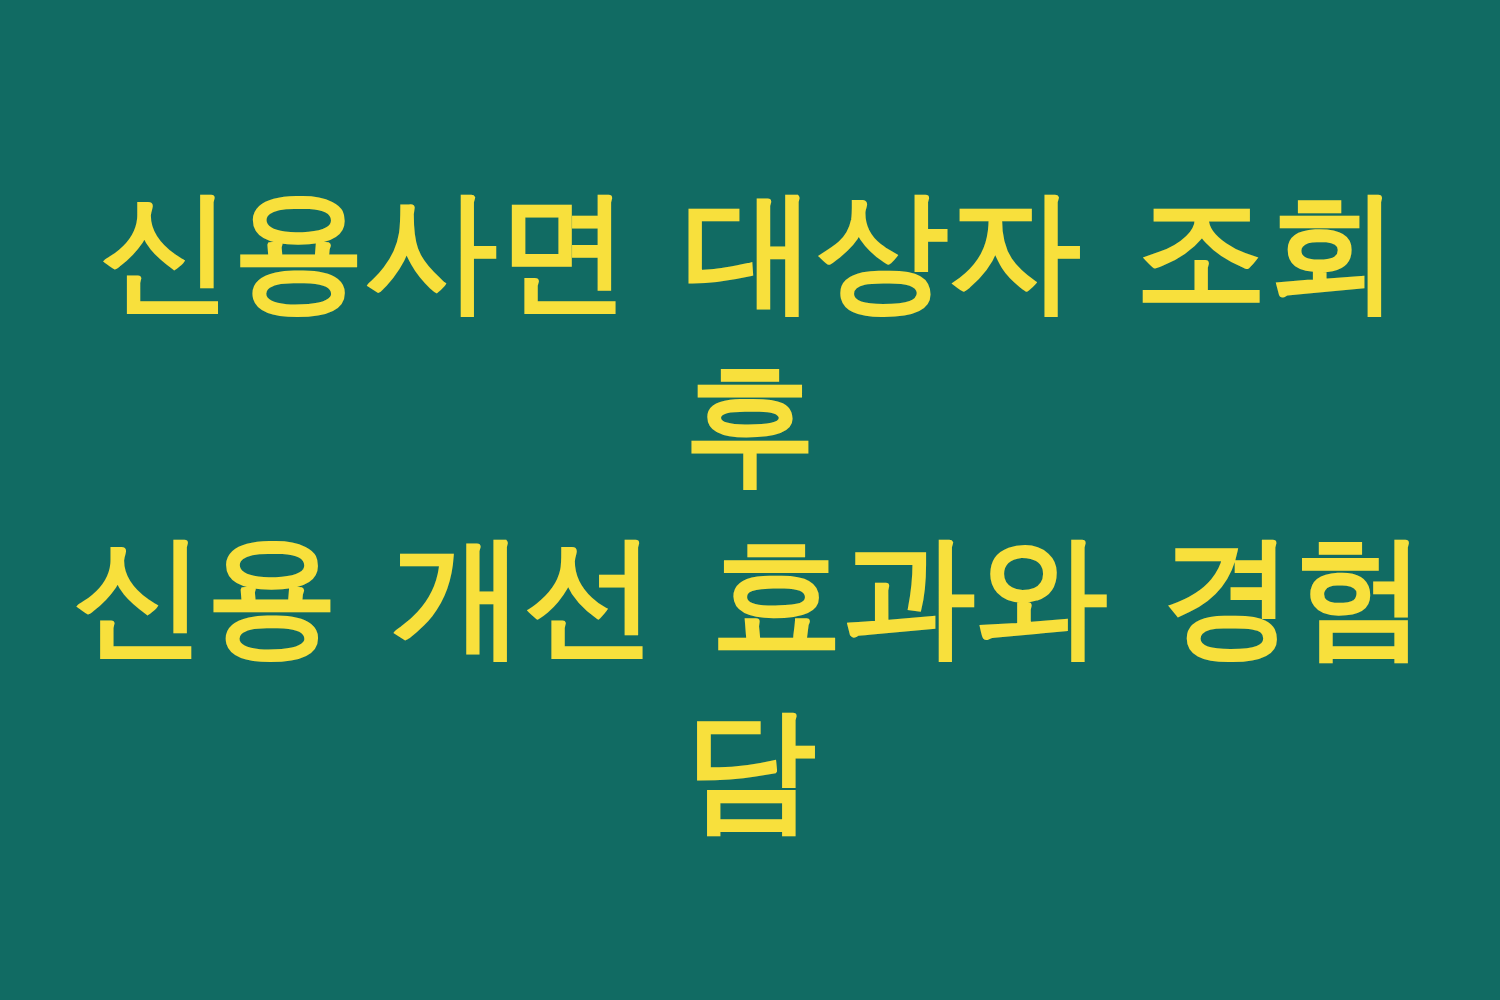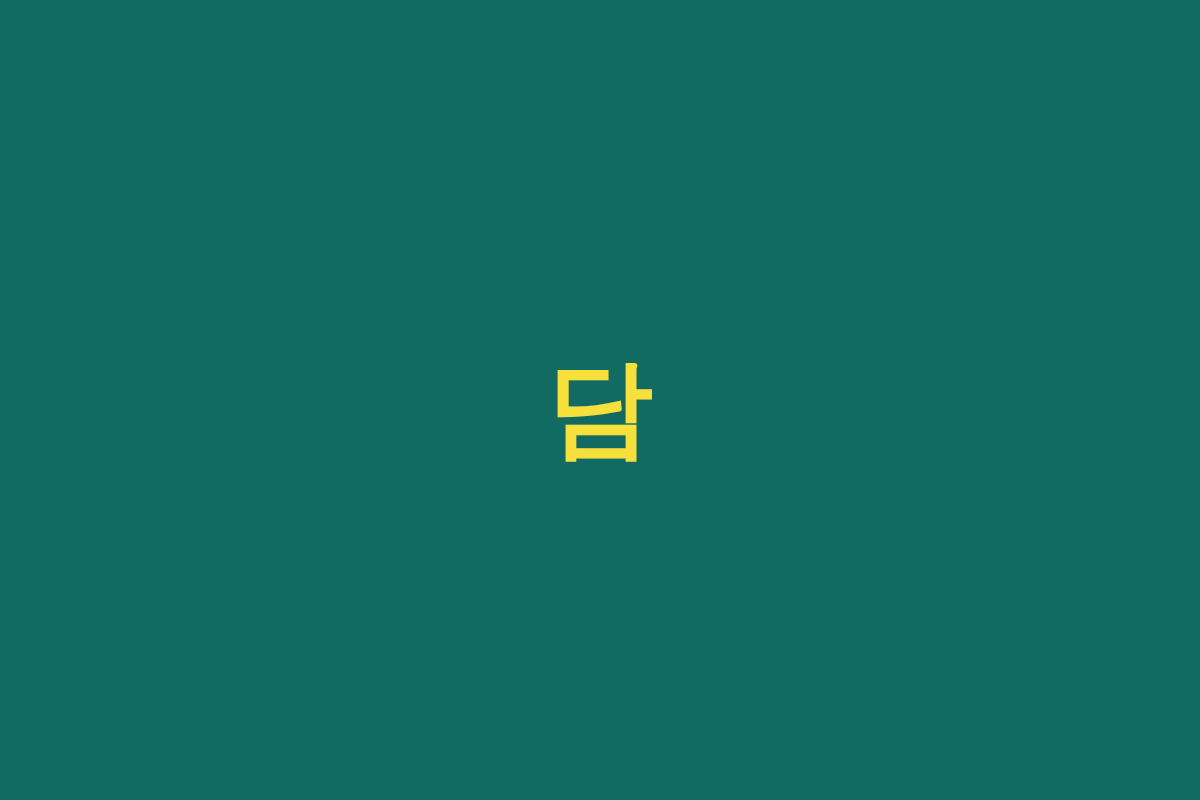--- a/index.html
+++ b/index.html
@@ -38,15 +38,17 @@
   }
   #headline .line {
     display: block;
   }
 </style>
 </head>
 <body>
 
 <div id="banner" style="background-color: rgb(17, 107, 99);">
   <h1 id="headline" style="color: rgb(248, 224, 60);">
+    <span class="line">신용사면 대상자 조회 후</span>
+    <span class="line">신용 개선 효과와 경험</span>
     <span class="line">담</span>
   </h1>
 </div>
 
 </body></html>

